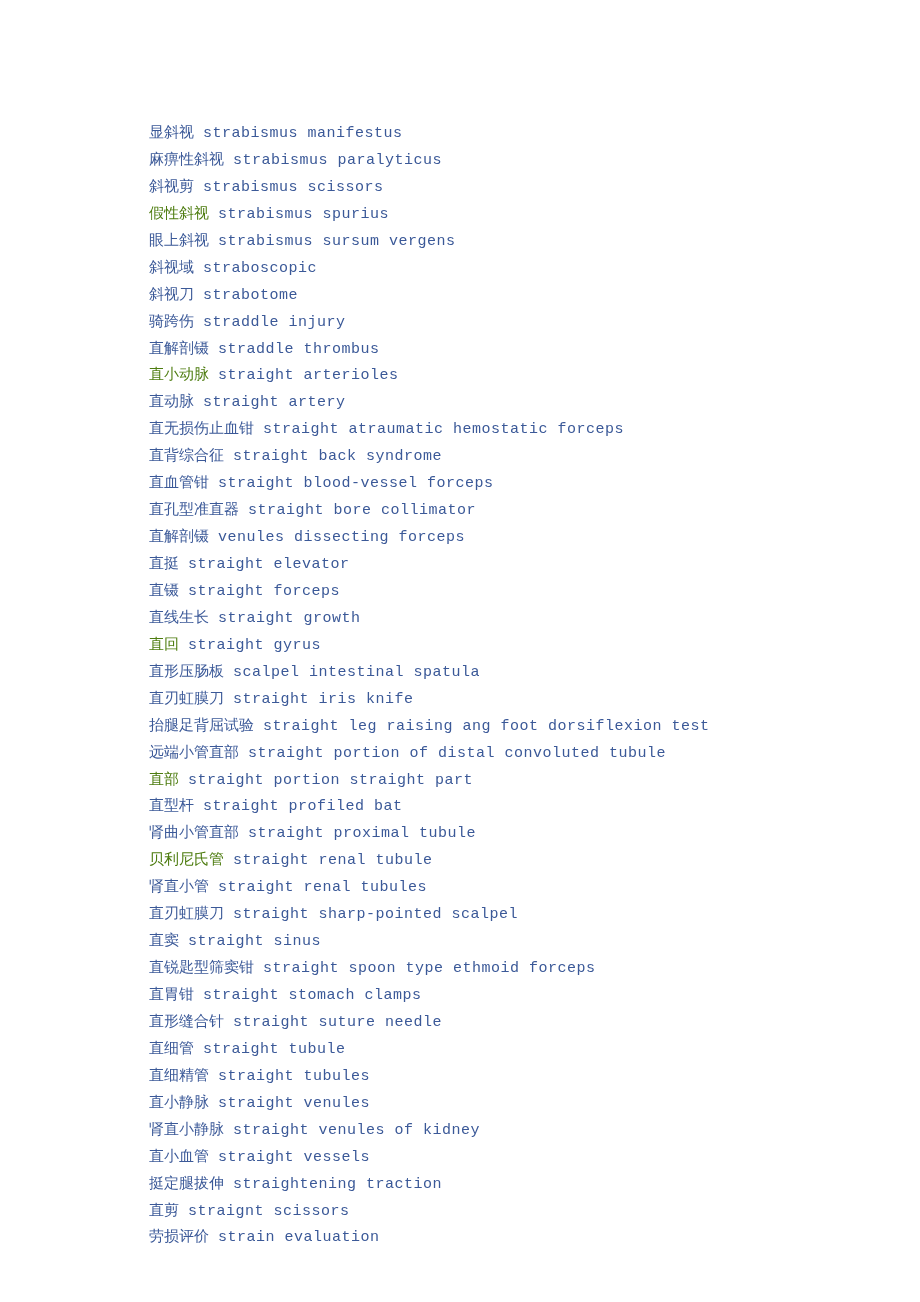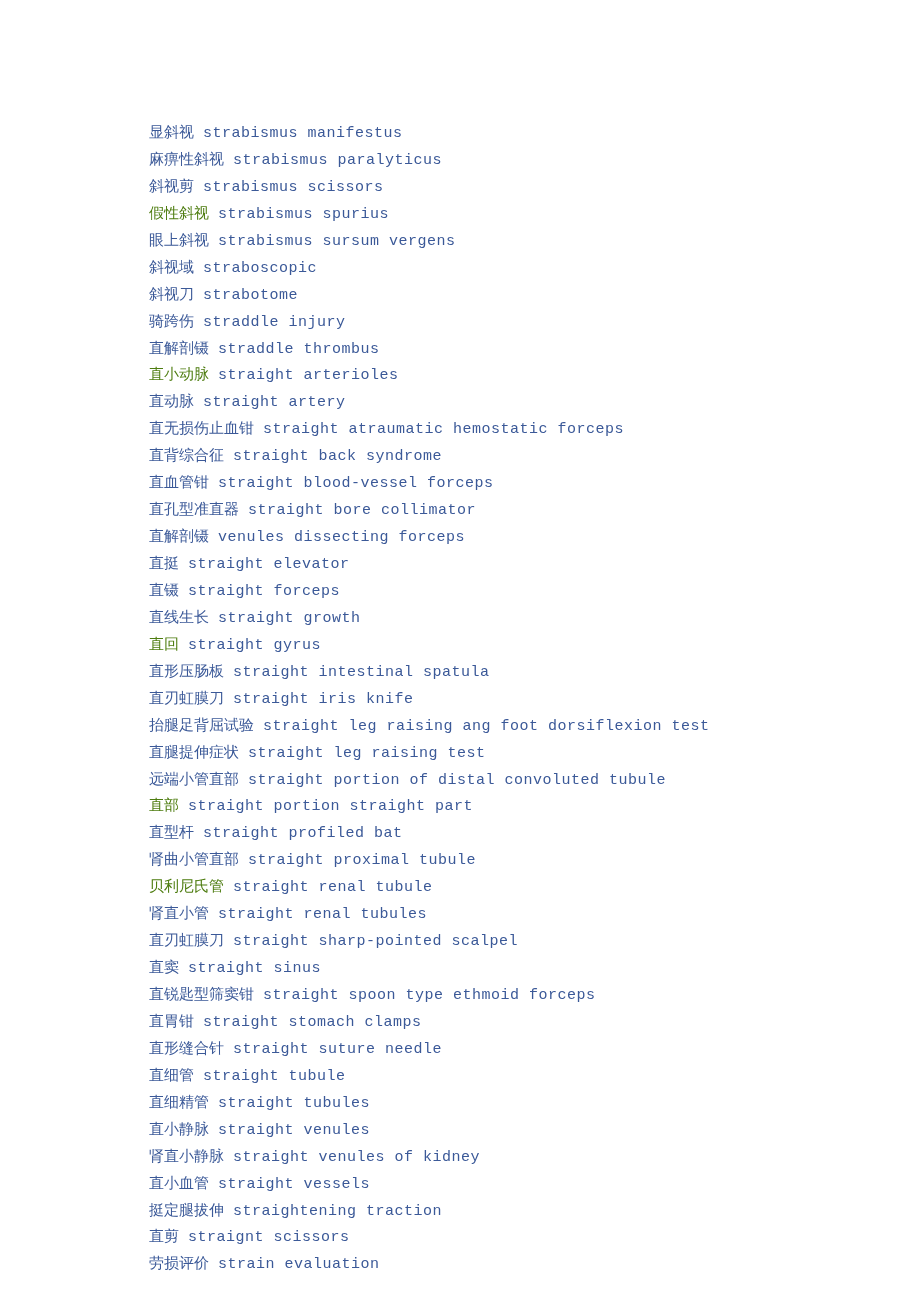--- a/index.html
+++ b/index.html
@@ -54,24 +54,23 @@
       <div class="entry"><span class="zh">直动脉</span> <span class="en">straight artery</span></div>
       <div class="entry"><span class="zh">直无损伤止血钳</span> <span class="en">straight atraumatic hemostatic forceps</span></div>
       <div class="entry"><span class="zh">直背综合征</span> <span class="en">straight back syndrome</span></div>
       <div class="entry"><span class="zh">直血管钳</span> <span class="en">straight blood-vessel forceps</span></div>
       <div class="entry"><span class="zh">直孔型准直器</span> <span class="en">straight bore collimator</span></div>
       <div class="entry"><span class="zh">直解剖镊</span> <span class="en">venules dissecting forceps</span></div>
       <div class="entry"><span class="zh">直挺</span> <span class="en">straight elevator</span></div>
       <div class="entry"><span class="zh">直镊</span> <span class="en">straight forceps</span></div>
       <div class="entry"><span class="zh">直线生长</span> <span class="en">straight growth</span></div>
       <div class="entry"><span class="zh-black">直回</span> <span class="en">straight gyrus</span></div>
-      <div class="entry"><span class="zh">直形压肠板</span> <span class="en">straight intestinal spatula</span></div>
+      <div class="entry"><span class="zh">直形压肠板</span> <span class="en">scalpel intestinal spatula</span></div>
       <div class="entry"><span class="zh">直刃虹膜刀</span> <span class="en">straight iris knife</span></div>
       <div class="entry"><span class="zh">抬腿足背屈试验</span> <span class="en">straight leg raising ang foot dorsiflexion test</span></div>
-      <div class="entry"><span class="zh">直腿提伸症状</span> <span class="en">straight leg raising test</span></div>
       <div class="entry"><span class="zh">远端小管直部</span> <span class="en">straight portion of distal convoluted tubule</span></div>
       <div class="entry"><span class="zh-black">直部</span> <span class="en">straight portion straight part</span></div>
       <div class="entry"><span class="zh">直型杆</span> <span class="en">straight profiled bat</span></div>
       <div class="entry"><span class="zh">肾曲小管直部</span> <span class="en">straight proximal tubule</span></div>
       <div class="entry"><span class="zh-black">贝利尼氏管</span> <span class="en">straight renal tubule</span></div>
       <div class="entry"><span class="zh">肾直小管</span> <span class="en">straight renal tubules</span></div>
       <div class="entry"><span class="zh">直刃虹膜刀</span> <span class="en">straight sharp-pointed scalpel</span></div>
       <div class="entry"><span class="zh">直窦</span> <span class="en">straight sinus</span></div>
       <div class="entry"><span class="zh">直锐匙型筛窦钳</span> <span class="en">straight spoon type ethmoid forceps</span></div>
       <div class="entry"><span class="zh">直胃钳</span> <span class="en">straight stomach clamps</span></div>

